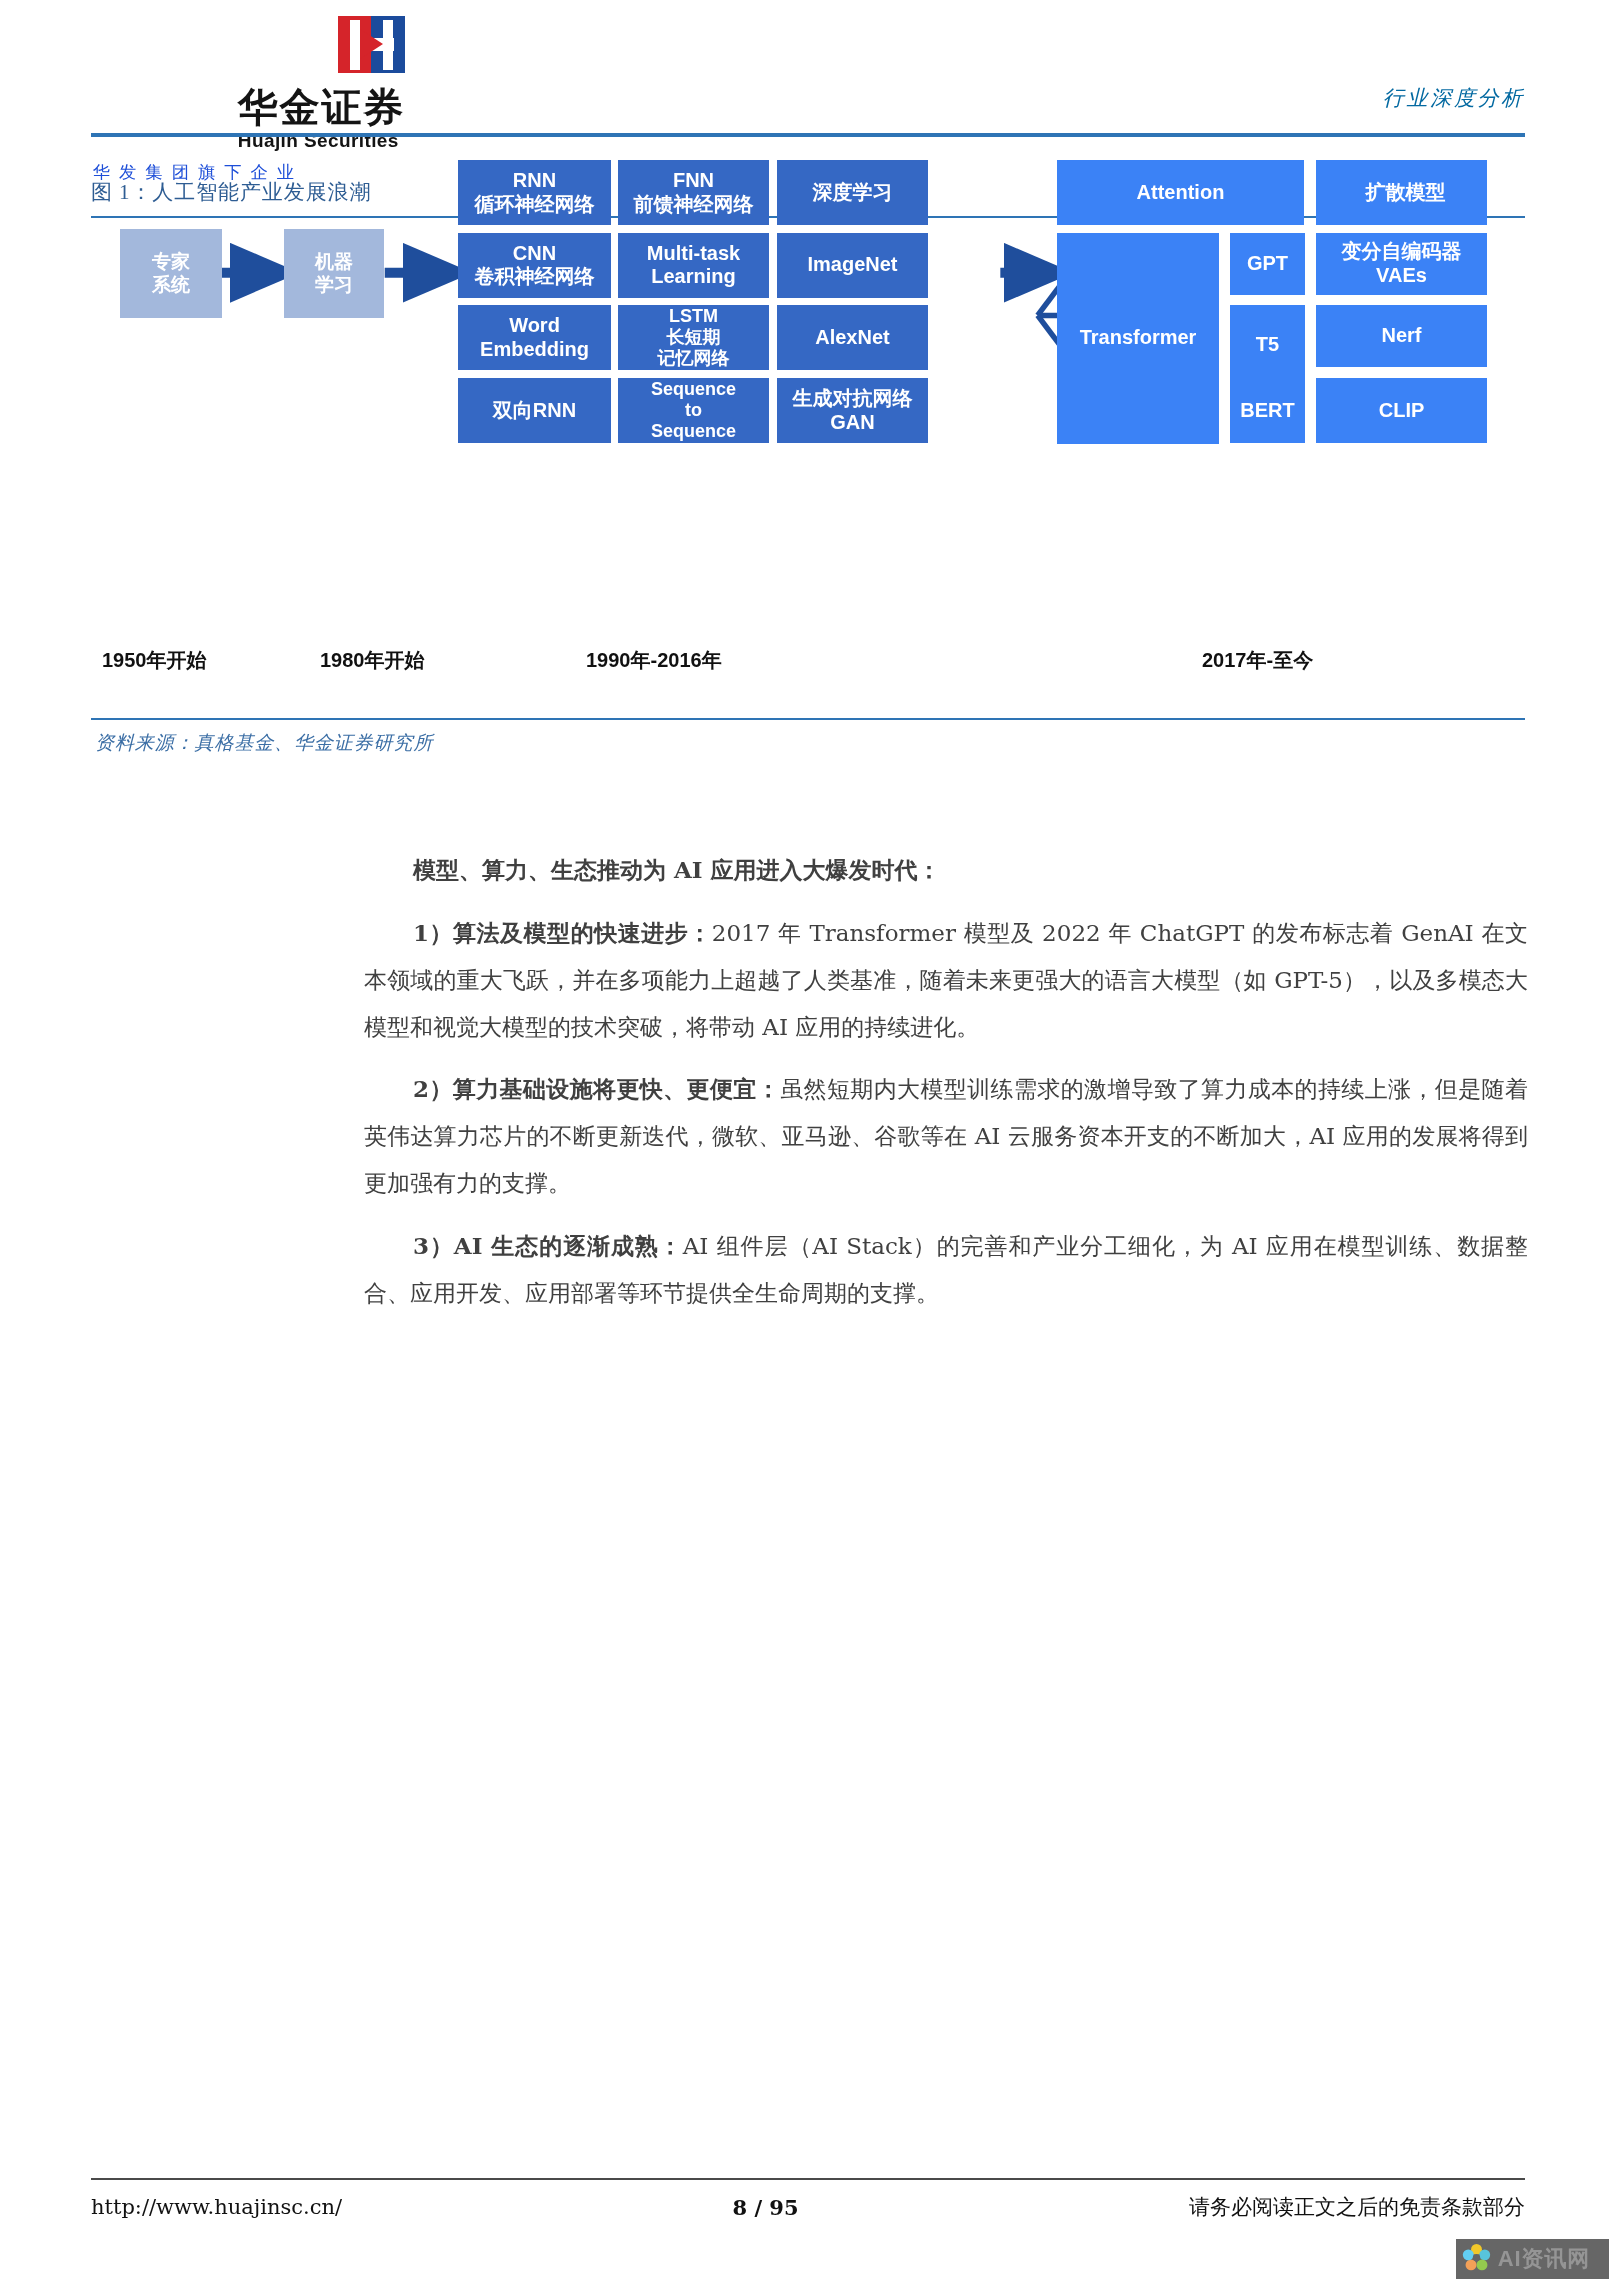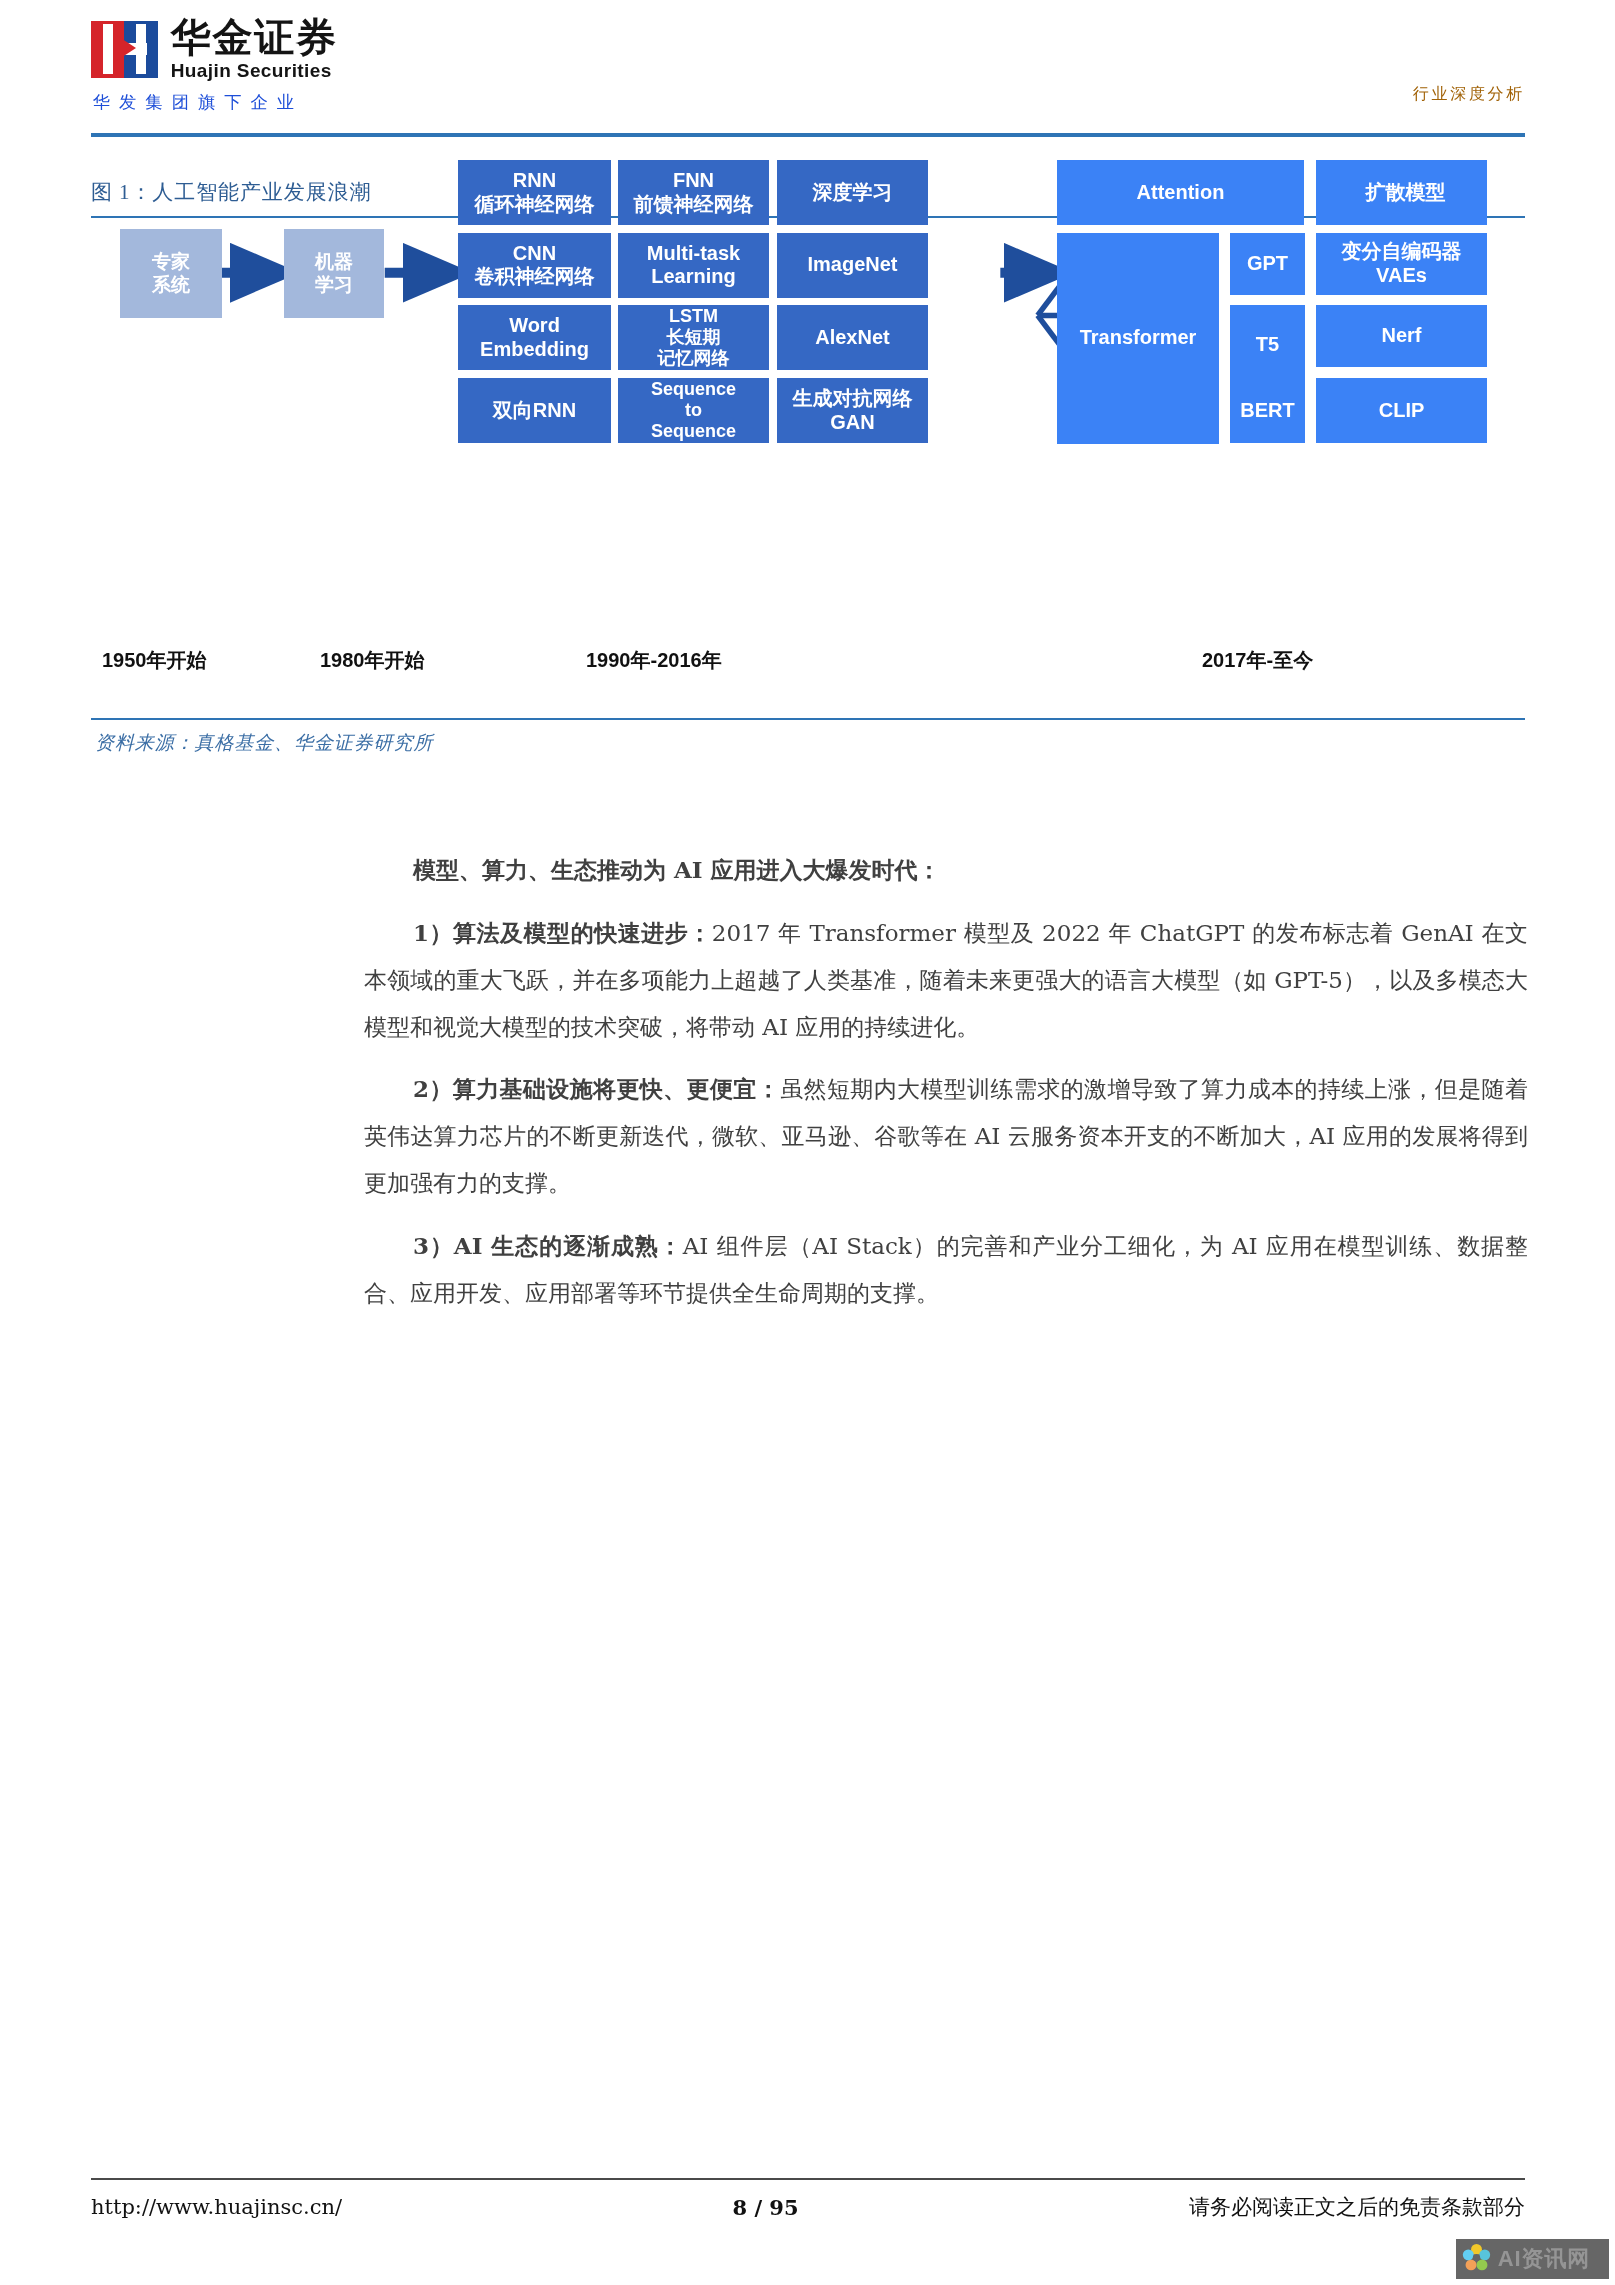--- a/index.html
+++ b/index.html
@@ -29,22 +29,23 @@
     height: 138px;
   }
   .logo-block {
     position: absolute;
     left: 91px;
     top: 16.4px;
     width: 314px;
   }
   .logo-row {
     display: flex;
-    align-items: center;
+    align-items: flex-end;
     gap: 12.7px;
+    flex-direction: column;
   }
   .logo-mark {
     position: relative;
     width: 67px;
     height: 57px;
     flex: none;
   }
   .logo-mark .half-red {
     position: absolute;
     left: 0; top: 0;
@@ -105,23 +106,24 @@
     letter-spacing: 9px;
     color: #1d4ed8;
     margin-top: 8.2px;
     margin-left: 1.8px;
   }
   .header-right {
     position: absolute;
     right: 91px;
     top: 84px;
     font-family: "DejaVu Serif", "Liberation Serif", serif;
-    font-size: 16px;
-    color: #a16207;
+    font-size: 21px;
+    color: #0369a1;
     letter-spacing: 2.7px;
+    font-style: italic;
   }
   .header-rule {
     position: absolute;
     left: 91px;
     right: 91px;
     top: 133px;
     height: 3.6px;
     background: #2e74b5;
   }
 

